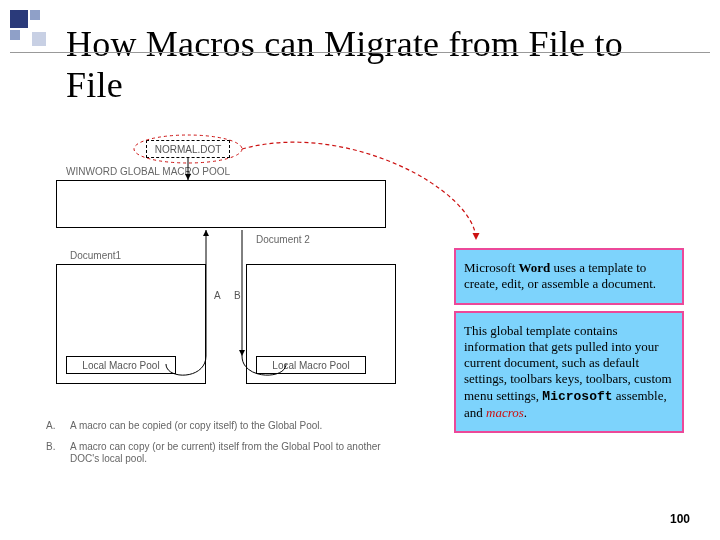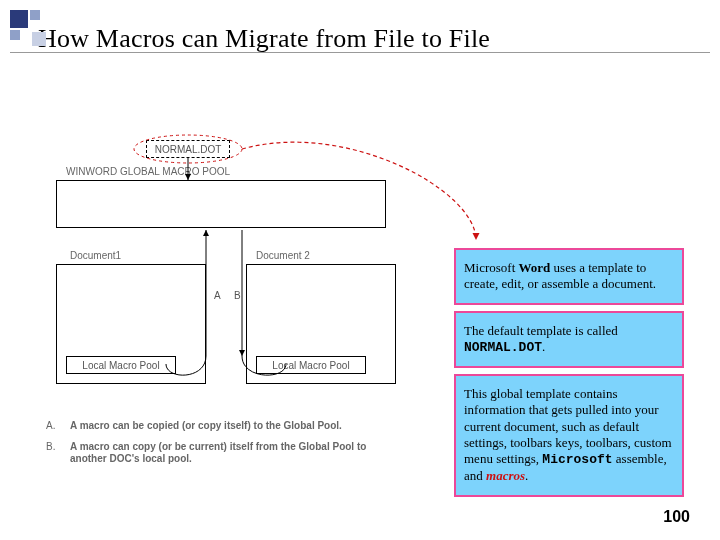--- a/index.html
+++ b/index.html
@@ -26,24 +26,24 @@
   .corner-deco .s2 { width:10px; height:10px; top:0; left:20px; background:#8fa0c8; }
   .corner-deco .s3 { width:10px; height:10px; top:20px; left:0; background:#8fa0c8; }
   .corner-deco .s4 { width:14px; height:14px; top:22px; left:22px; background:#c8d0e4; }
   .rule {
     position:absolute;
     top:52px; left:10px; right:10px;
     height:0;
     border-top:1px solid #999;
   }
   h1.title {
-    font-size: 26px;
+    font-size: 36px;
     font-weight: 400;
     color:#000;
-    margin-left: 2px;
+    margin-left: 30px;
     line-height: 1.15;
     letter-spacing: 0.2px;
   }
   .content {
     position: absolute;
     top: 140px;
     left: 46px;
     right: 36px;
     bottom: 30px;
   }
@@ -84,45 +84,45 @@
     left:0;
     top: 280px;
     width: 340px;
     font-family: Arial, sans-serif;
     font-size:10px;
     color:#666;
     line-height:1.25;
   }
   .notes .row { display:flex; gap:10px; margin-bottom:8px; }
   .notes .row .tag { flex:0 0 14px; }
-  .notes .row .txt { flex:1;font-weight:bold; }
+  .notes .row .txt { flex:1; }
   .callouts {
     position:absolute;
     top: 108px;
     right: 0;
     width: 230px;
   }
   .callout {
     border:2px solid #ec4899;
     background:#7dd3fc;
     font-size: 13px;
     line-height: 1.25;
     padding: 10px 8px;
     margin-bottom: 6px;
     font-family: "Times New Roman", serif;
     color:#000;
   }
   .callout .tt { font-family: "Courier New", monospace; font-weight: bold; }
-  .callout em.red { color:#c11; font-style: italic; font-weight: bold; }
+  .callout em.red { color:#c11; font-style: italic; font-weight: normal; }
   .pagenum {
     position:absolute;
     bottom: 14px;
     right: 30px;
     font-family: Arial, sans-serif;
-    font-size: 16px;
+    font-size: 12px;
     font-weight: bold;
     color:#000;
   }
 </style>
 </head>
 <body>
 
 <div class="slide">
   <div class="corner-deco">
     <div class="sq s1"></div>
@@ -138,21 +138,21 @@
 
     <div class="diagram">
 
       <div class="box" style="top:0; left:100px; width:84px; height:18px; border-style:dashed;">NORMAL.DOT</div>
 
       <div class="lbl" style="top:26px; left:20px;">WINWORD GLOBAL MACRO POOL</div>
 
       <div class="box" style="top:40px; left:10px; width:330px; height:48px;"></div>
 
       <div class="lbl" style="top:110px; left:24px;">Document1</div>
-      <div class="lbl" style="top:110px; left:210px;">Document 2</div>
+      <div class="lbl" style="top:94px; left:210px;">Document 2</div>
 
       <div class="box" style="top:124px; left:10px; width:150px; height:120px;"></div>
       <div class="box" style="top:124px; left:200px; width:150px; height:120px;"></div>
 
       <div class="box" style="top:216px; left:20px; width:110px; height:18px;">Local Macro Pool</div>
       <div class="box" style="top:216px; left:210px; width:110px; height:18px;">Local Macro Pool</div>
 
       <span class="arrow-lbl" style="top:150px; left:168px;">A</span>
       <span class="arrow-lbl" style="top:150px; left:188px;">B</span>
 
@@ -190,23 +190,20 @@
           <div class="txt">A macro can copy (or be current) itself from the Global Pool to another DOC's local pool.</div>
         </div>
       </div>
     </div>
 
     <div class="callouts">
       <div class="callout">
         <span>Microsoft </span><b>Word</b><span> uses a template to create, edit, or assemble a document.</span>
       </div>
       <div class="callout">
-        <span>The default template is called </span><span class="tt">NORMAL.DOT</span><span>.</span>
-      </div>
-      <div class="callout">
         <span>This global template contains information that gets pulled into your current document, such as default settings, toolbars keys, toolbars, custom menu settings, </span><span class="tt">Microsoft</span><span> assemble, and </span><em class="red">macros</em><span>.</span>
       </div>
     </div>
 
   </div>
 
   <div class="pagenum">100</div>
 </div>
 
 </body></html>

